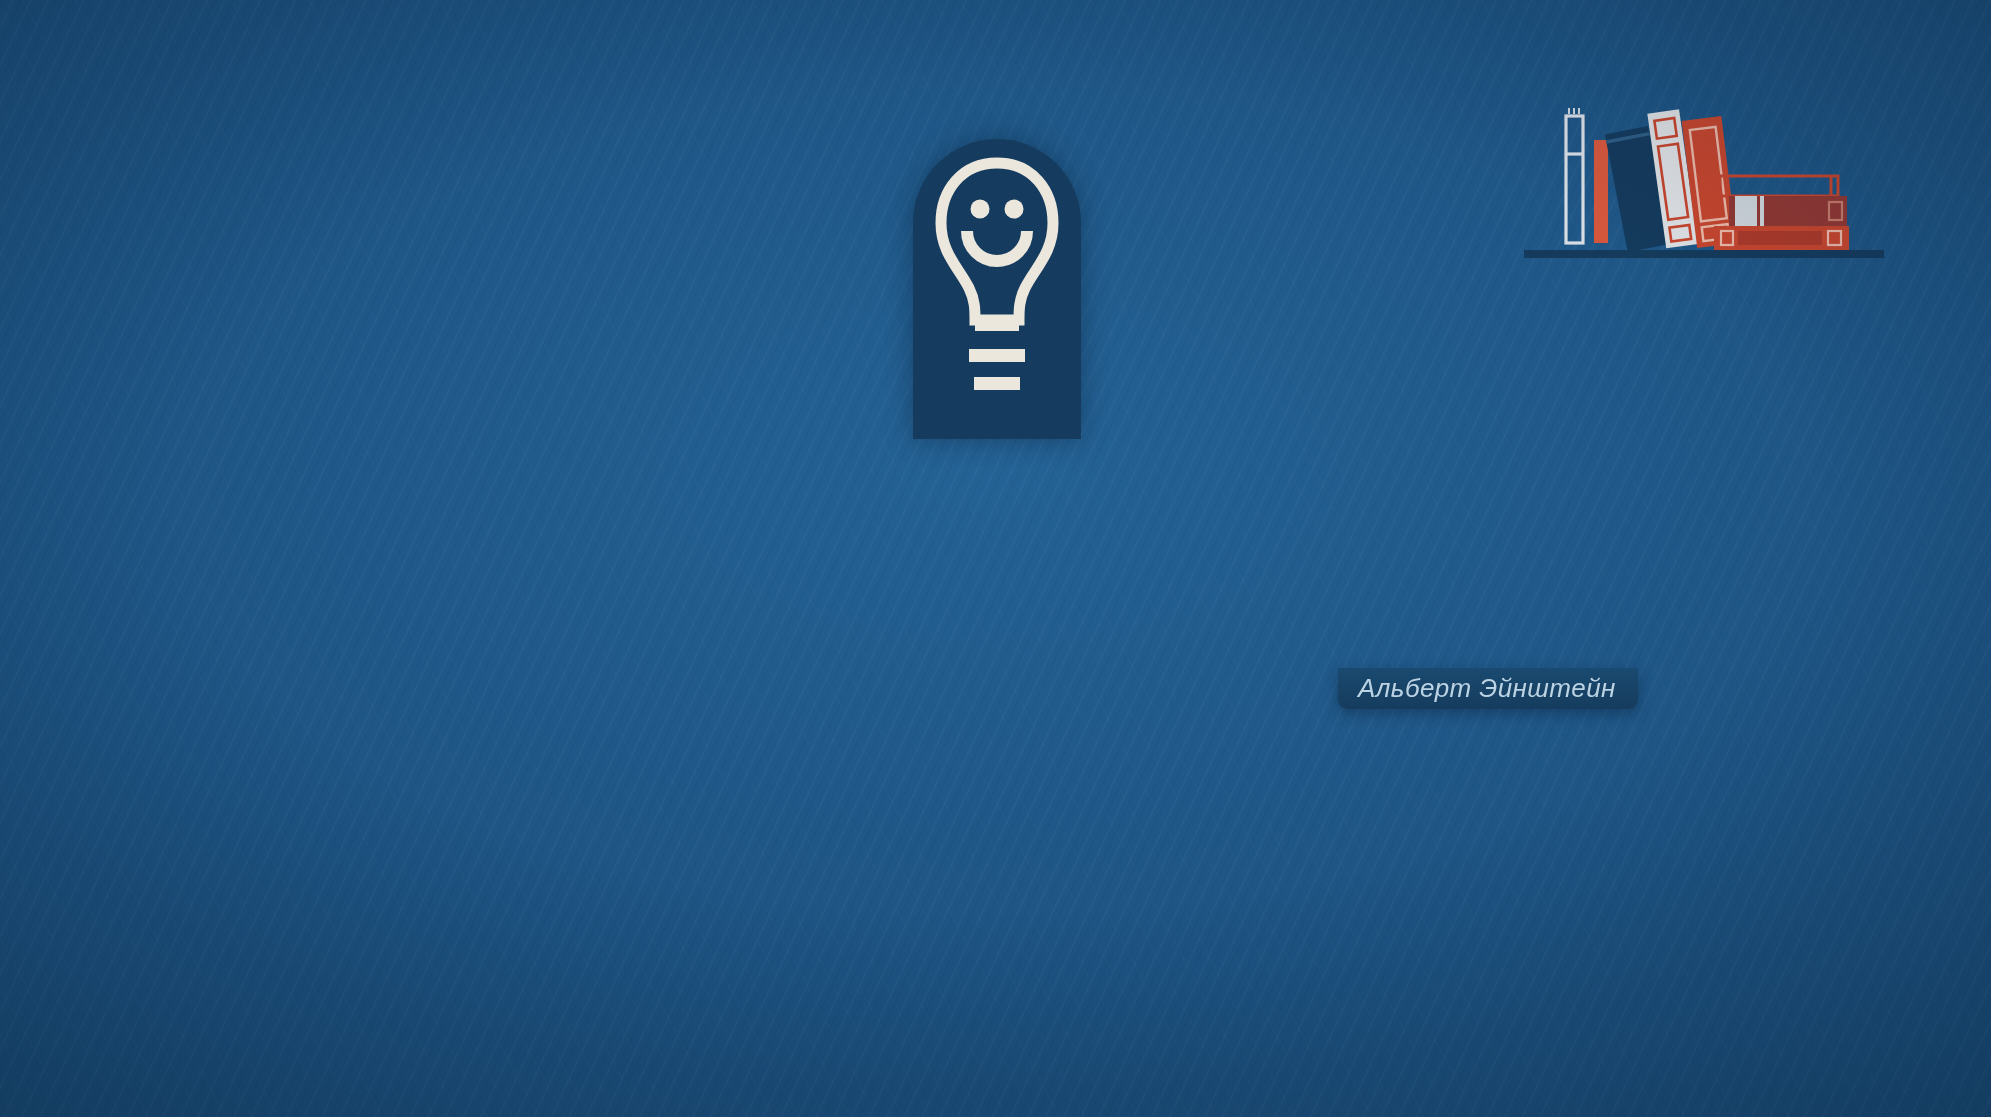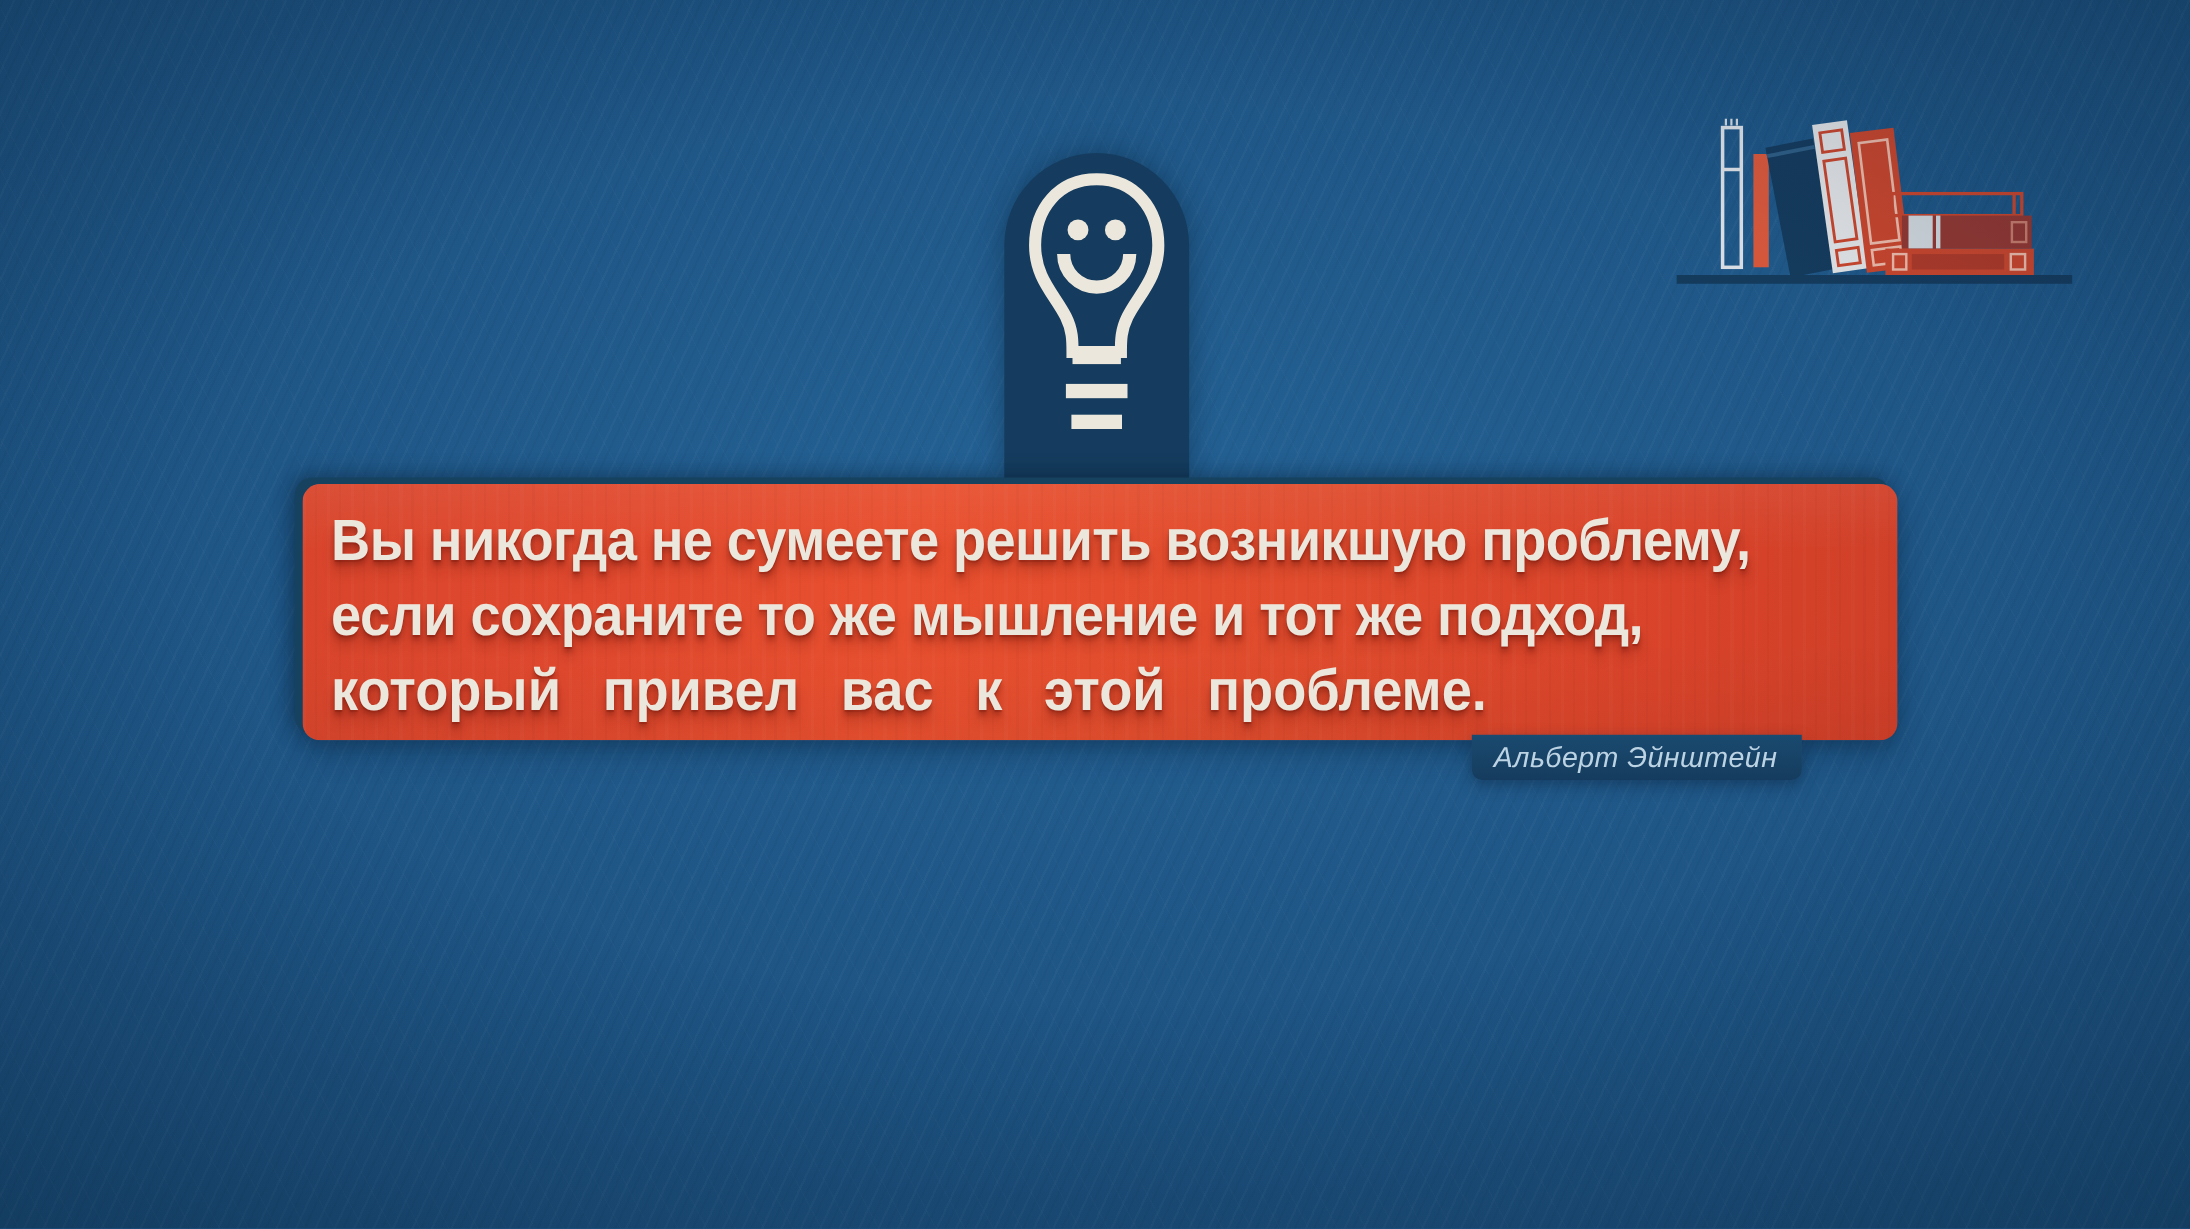--- a/index.html
+++ b/index.html
@@ -274,27 +274,19 @@
       <circle cx="53" cy="60" r="9.5" fill="#ece7dd"></circle>
       <circle cx="87" cy="60" r="9.5" fill="#ece7dd"></circle>
 
       <rect x="48" y="171" width="44" height="11" fill="#ece7dd"></rect>
 
       <rect x="42" y="200" width="56" height="13" fill="#ece7dd"></rect>
       <rect x="47" y="228" width="46" height="13" fill="#ece7dd"></rect>
     </svg>
   </div>
 
-  <div id="banner">
-    <div id="banner-streaks"></div>
-    <div id="quote-lines">
-      <div class="quote-line">Вы никогда не сумеете решить возникшую проблему,</div>
-      <div class="quote-line">если сохраните то же мышление и тот же подход,</div>
-      <div class="quote-line justify">который привел вас к этой проблеме.</div>
-    </div>
-  </div>
 
   <div id="attribution">
     <span id="attribution-text">Альберт Эйнштейн</span>
   </div>
 
   <div id="vignette"></div>
 </div>
 
 </body></html>

